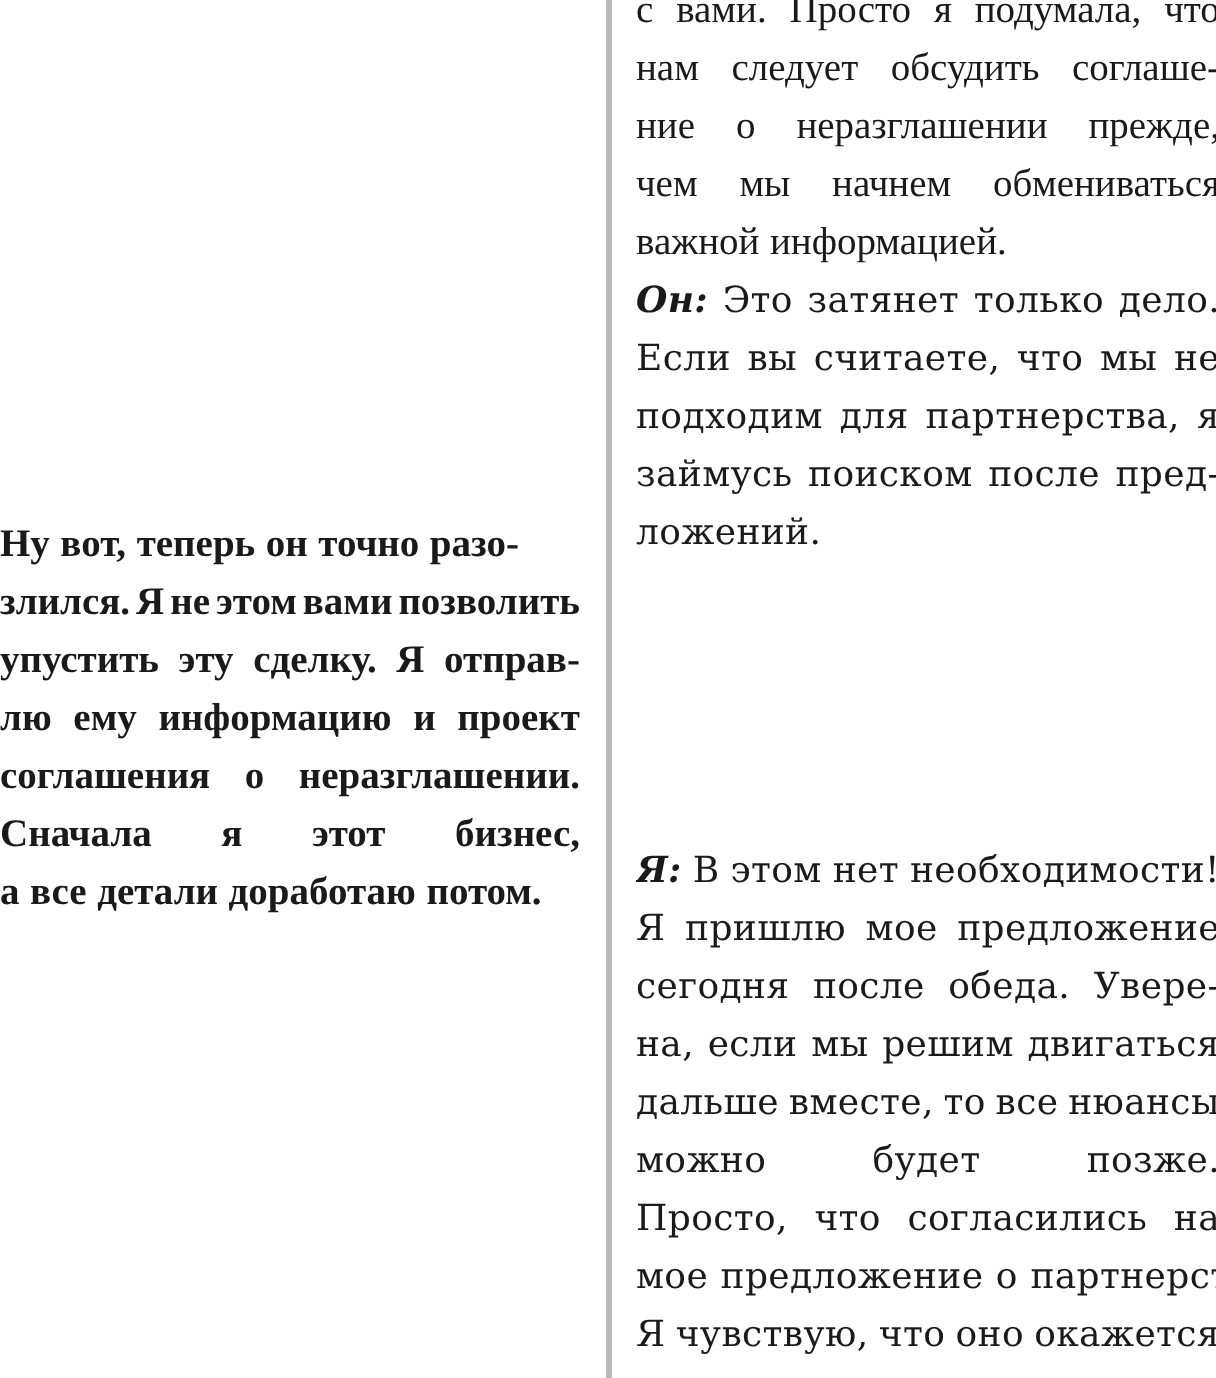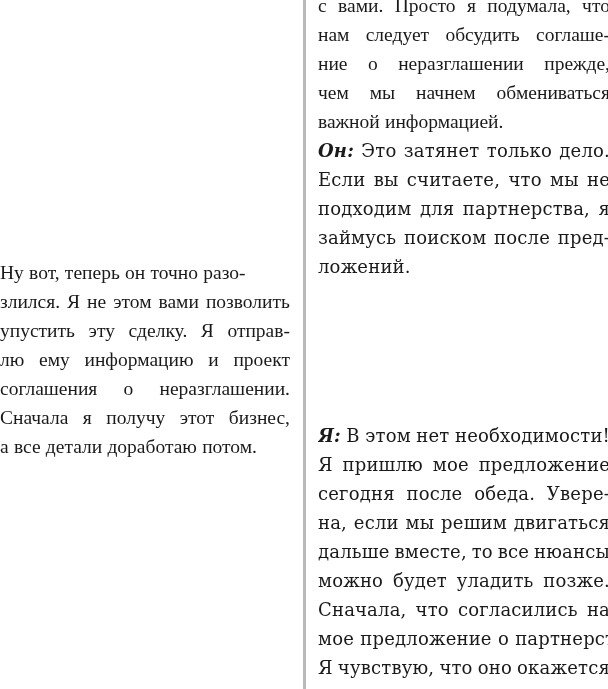--- a/index.html
+++ b/index.html
@@ -39,20 +39,21 @@
   .column {
     position: absolute;
     top: 0;
     overflow: hidden;
   }
 
   .column-left {
     left: 0;
     width: 300px;
     height: 689px;
+    font-weight: bold;
   }
 
   .column-right {
     left: 318px;
     width: 292px;
     height: 689px;
   }
 
   
   .flow {
@@ -139,21 +140,20 @@
             <span>проект</span>
           </span>
         <span class="line j">
             <span>соглашения</span>
             <span>о</span>
             <span>неразглашении.</span>
           </span>
         <span class="line j">
             <span>Сначала</span>
             <span>я</span>
-            <span>получу</span>
             <span>этот</span>
             <span>бизнес,</span>
           </span>
         <span class="line">а все детали доработаю потом.</span>
       </p>
 
     </div>
   </div>
 
   <div class="column-divider" style="background: rgb(185, 185, 185);"></div>
@@ -257,25 +257,24 @@
           <span class="line j">
               <span>дальше</span>
               <span>вместе,</span>
               <span>то</span>
               <span>все</span>
               <span>нюансы</span>
             </span>
           <span class="line j">
               <span>можно</span>
               <span>будет</span>
-              <span>уладить</span>
               <span>позже.</span>
             </span>
           <span class="line j">
-              <span>Сначала,</span>
+              <span>Просто,</span>
               <span>что</span>
               <span>согласились</span>
               <span>на</span>
             </span>
           <span class="line">мое предложение о партнерстве.</span>
           <span class="line j">
               <span>Я</span>
               <span>чувствую,</span>
               <span>что</span>
               <span>оно</span>

